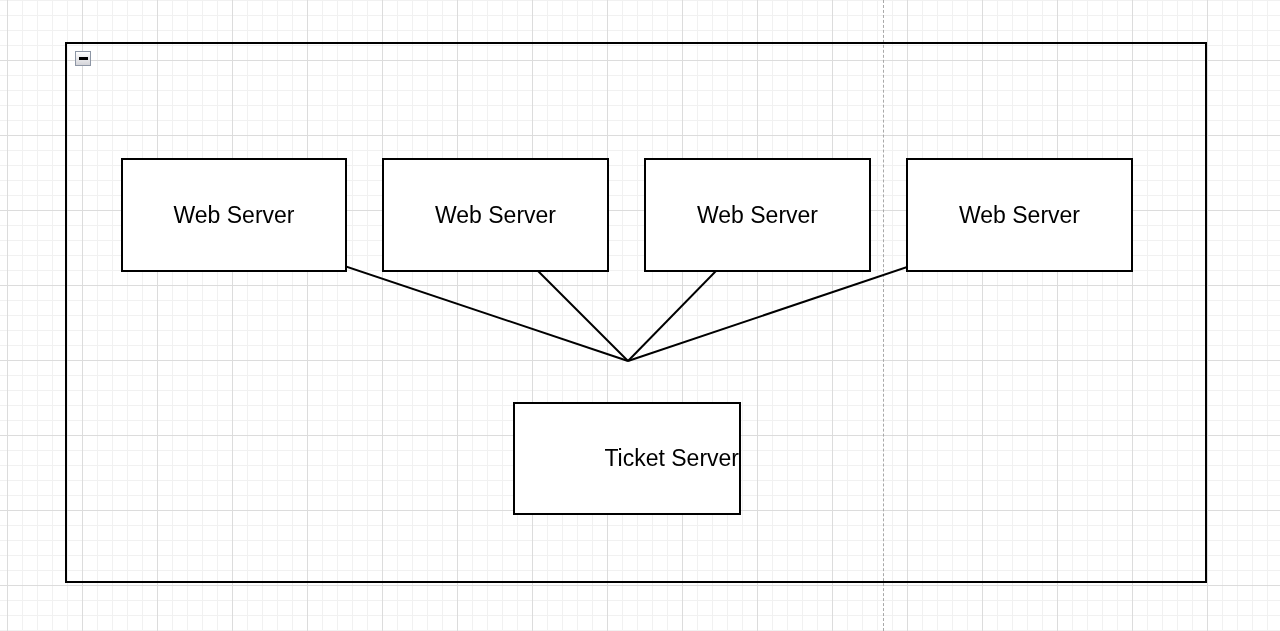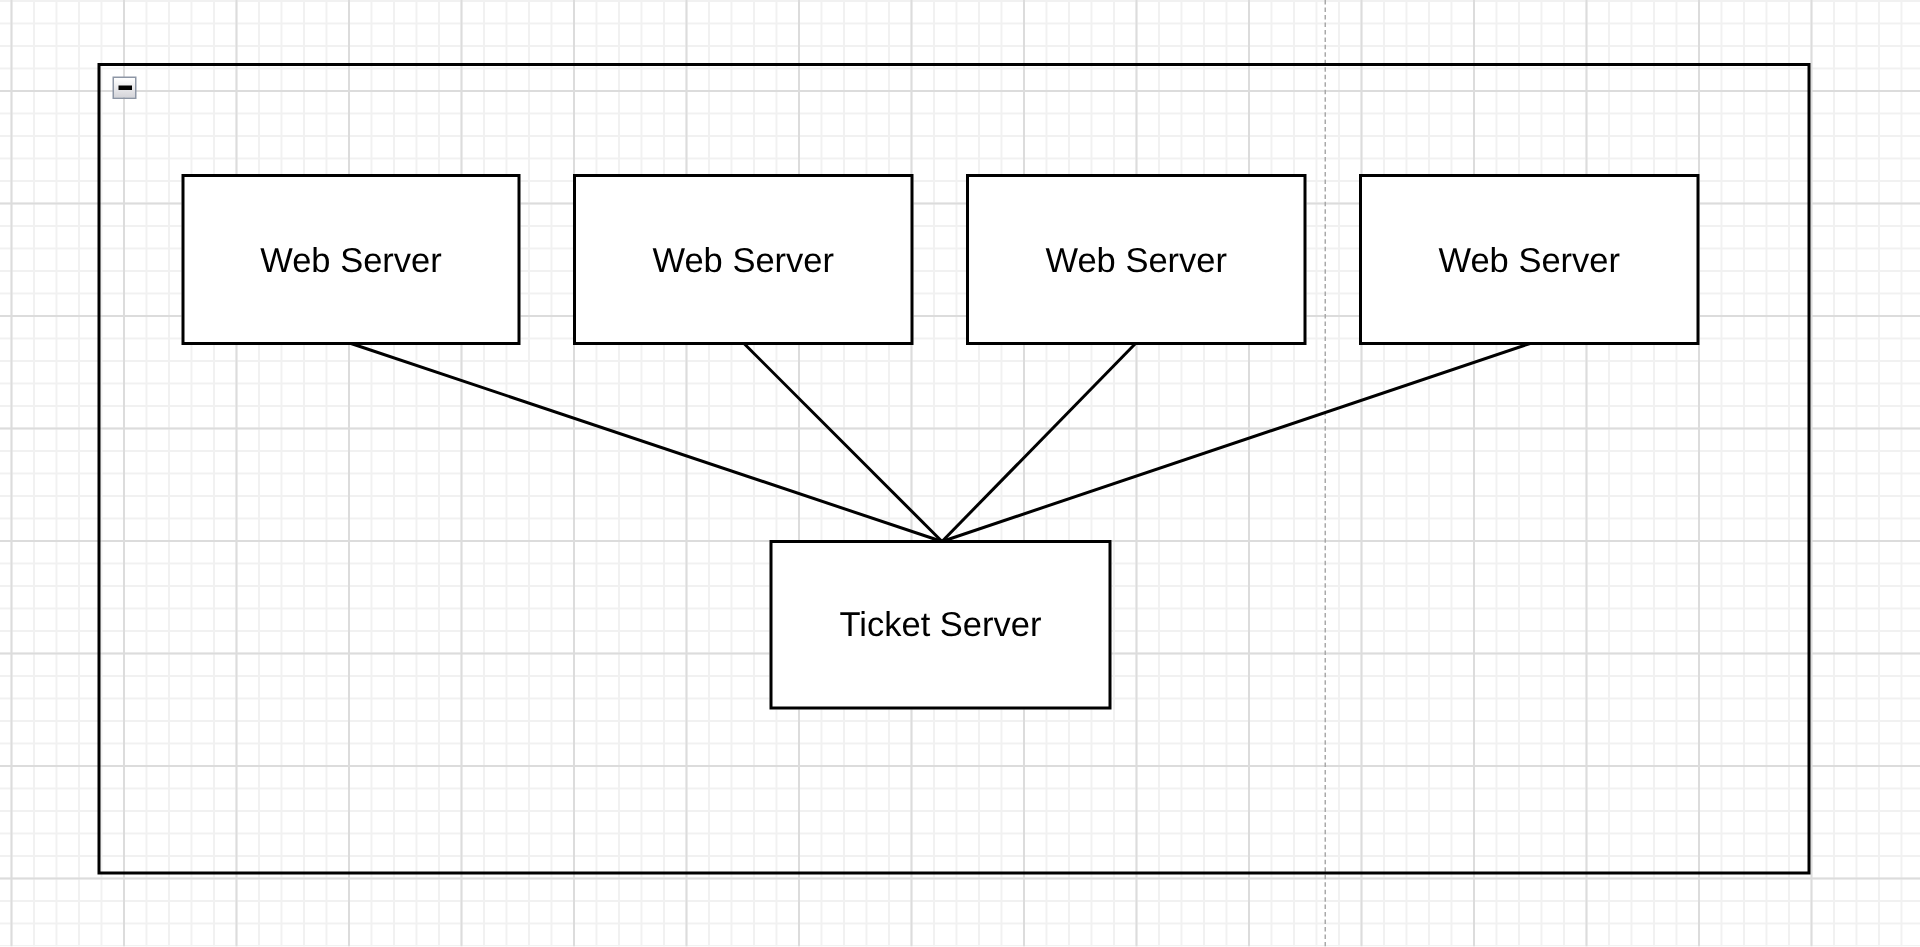--- a/index.html
+++ b/index.html
@@ -84,26 +84,27 @@
     position: absolute;
     box-sizing: border-box;
     border: 2px solid #000000;
     background: #ffffff;
     display: flex;
     align-items: center;
     justify-content: center;
     font-size: 23px;
     color: #000000;
     white-space: nowrap;
+    margin-top: 42px;
   }
   .node.web1   { left: 121px; top: 116px; width: 226px; height: 114px; }
   .node.web2   { left: 382px; top: 116px; width: 227px; height: 114px; }
   .node.web3   { left: 644px; top: 116px; width: 227px; height: 114px; }
   .node.web4   { left: 906px; top: 116px; width: 227px; height: 114px; }
-  .node.ticket { left: 513px; top: 360px; width: 228px; height: 113px; }
+  .node.ticket { left: 513px; top: 360px; width: 228px; height: 113px; justify-content: flex-end; }
 </style>
 </head>
 <body>
 
 <div class="canvas">
 
   <div class="page-divider"></div>
 
   <div class="group-container"></div>
 

